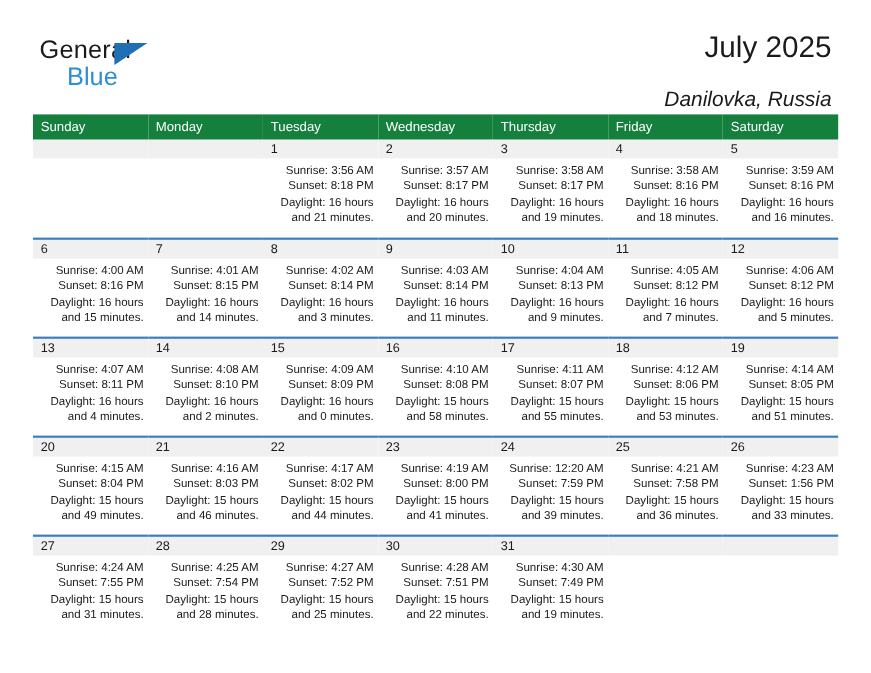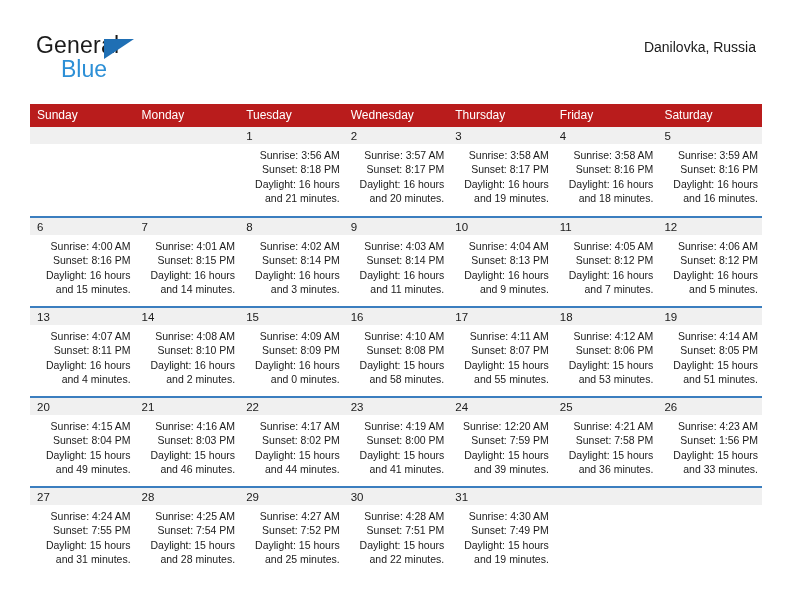--- a/index.html
+++ b/index.html
@@ -72,43 +72,44 @@
     top: 28px;
     text-align: right;
   }
   .cal-title {
     font-size: 27px;
     color: #1a1a1a;
     line-height: 1.12;
     white-space: nowrap;
   }
   .cal-subtitle {
-    font-size: 14px;
+    font-size: 19px;
     color: #1a1a1a;
     line-height: 1.1;
-    margin-top: 12px;
+    margin-top: 23px;
     white-space: nowrap;
+    font-style: italic;
   }
 
   
   .cal-wrap {
     position: absolute;
     left: 30px;
     top: 104px;
     width: 732px;
   }
   table.calendar {
     border-collapse: collapse;
     table-layout: fixed;
     width: 732px;
   }
   table.calendar col { width: 104.57px; }
 
   thead th {
-    background: #b91c1c;
+    background: #15803d;
     color: #ffffff;
     font-size: 12px;
     font-weight: normal;
     text-align: left;
     padding: 5px 0 5px 7px;
     height: 19px;
     box-sizing: border-box;
     line-height: 1.1;
   }
 
@@ -151,20 +152,21 @@
 
   <div class="header">
 
     <div class="brand">
       <span class="brand-general">General</span>
       <span class="brand-triangle"></span>
       <span class="brand-blue">Blue</span>
     </div>
 
     <div class="title-block">
+      <div class="cal-title">July 2025</div>
       <div class="cal-subtitle">Danilovka, Russia</div>
     </div>
 
   </div>
 
   <div class="cal-wrap">
     <table class="calendar">
       <colgroup>
         <col>
           <col>

